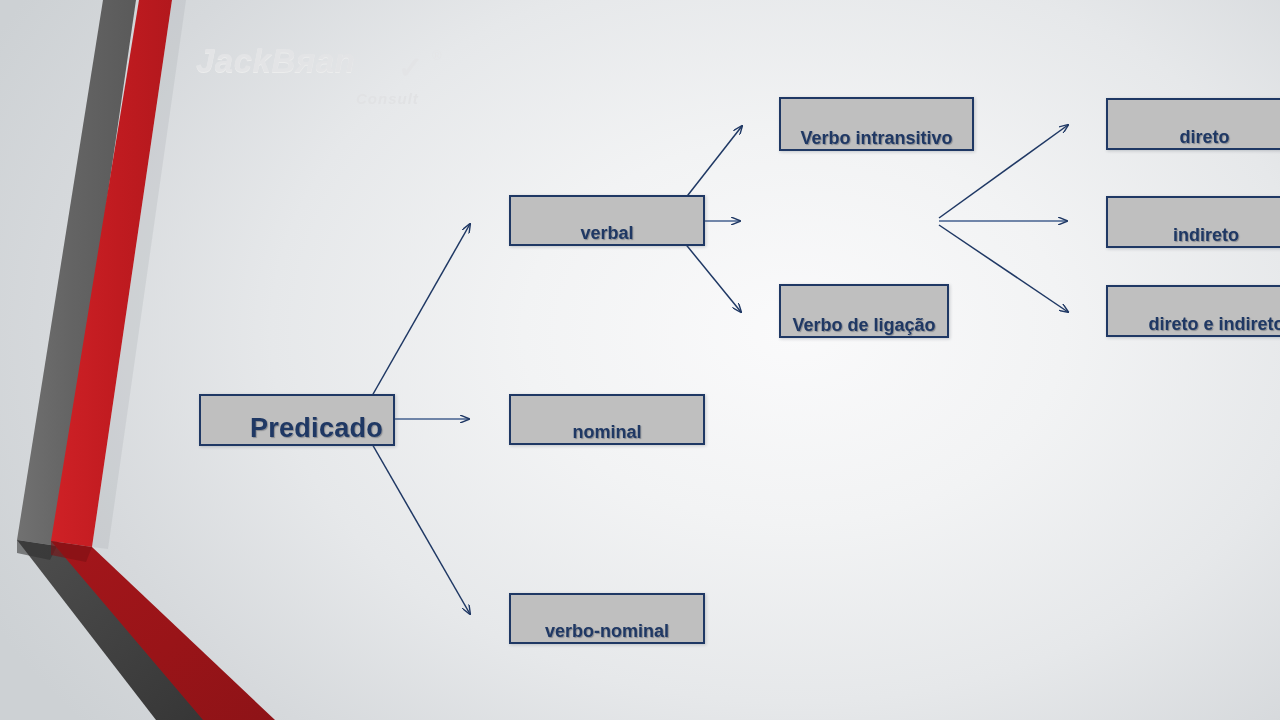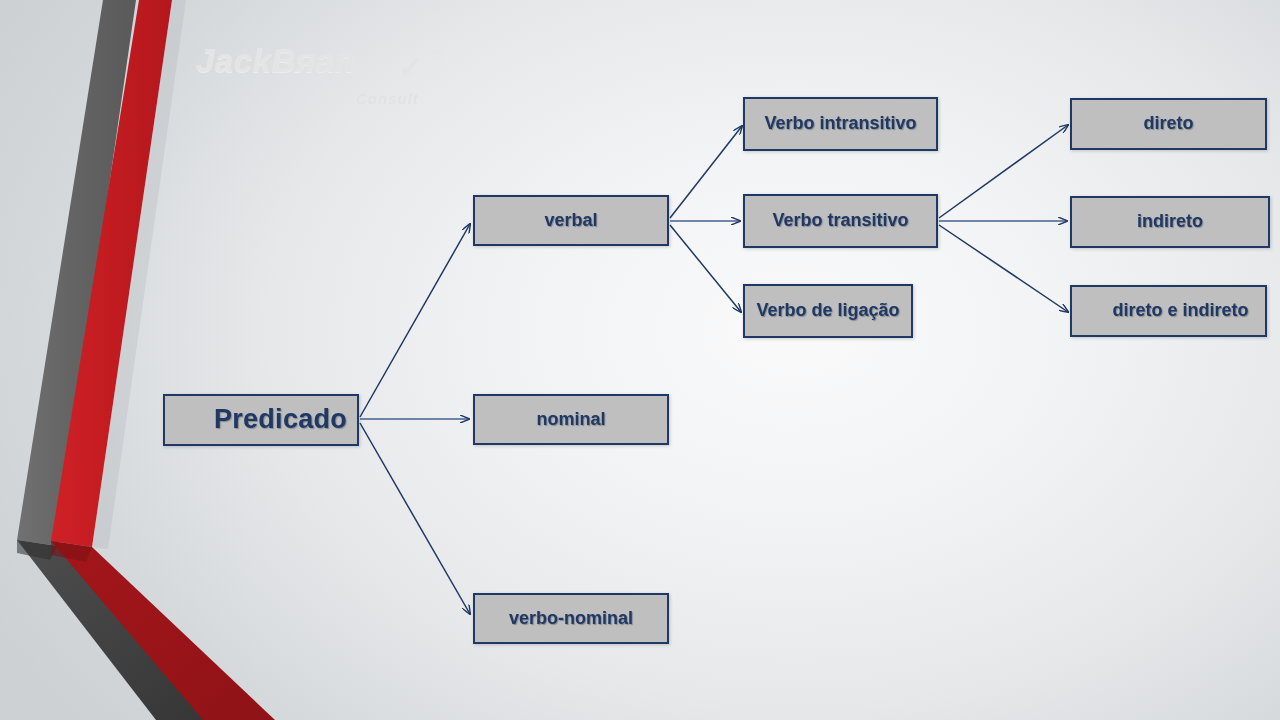--- a/index.html
+++ b/index.html
@@ -89,28 +89,29 @@
     pointer-events: none;
   }
 
   
   .node {
     position: absolute;
     box-sizing: border-box;
     background: #bfbfbf;
     border: 2px solid #1f3864;
     display: flex;
-    align-items: center;
+    align-items: flex-end;
     justify-content: center;
     color: #1f3864;
     font-weight: bold;
     text-align: center;
     line-height: 1.1;
     text-shadow: 1px 1px 1px rgba(90,95,105,0.55);
     box-shadow: 1px 1px 3px rgba(90,95,105,0.30);
+    margin-left: 36px;
   }
   .node.root  { font-size: 27px; letter-spacing: 0.3px; }
   .node.lvl1  { font-size: 18px; }
   .node.lvl2  { font-size: 18px; }
   .node.lvl3  { font-size: 18px; }
 </style>
 </head>
 <body>
 
 <div id="slide">
@@ -195,23 +196,20 @@
   </div>
 
   <div class="node lvl1" style="left:473px; top:394px; width:196px; height:51px;">
     <span>nominal</span>
   </div>
 
   <div class="node lvl2" style="left:743px; top:97px; width:195px; height:54px;">
     <span>Verbo intransitivo</span>
   </div>
 
-  <div class="node lvl2" style="left:743px; top:194px; width:195px; height:54px;">
-    <span>Verbo transitivo</span>
-  </div>
 
   <div class="node lvl2" style="left:743px; top:284px; width:170px; height:54px;">
     <span>Verbo de ligação</span>
   </div>
 
   <div class="node lvl3" style="left:1070px; top:98px; width:197px; height:52px;">
     <span>direto</span>
   </div>
 
   <div class="node lvl3" style="left:1070px; top:196px; width:200px; height:52px;">

